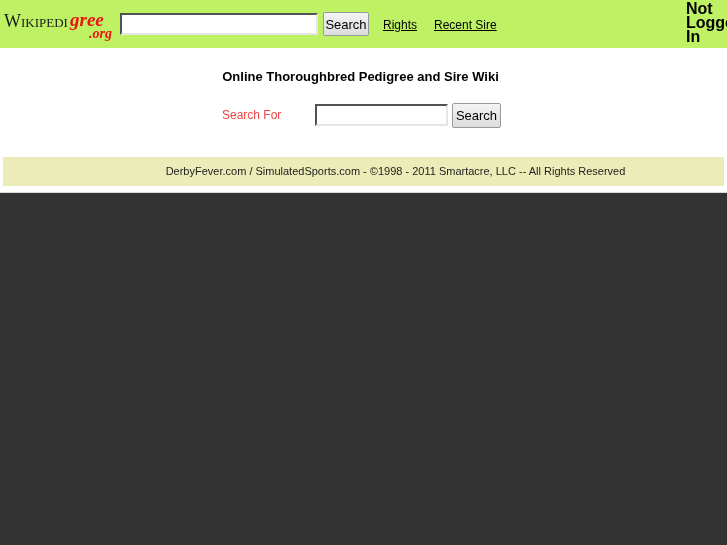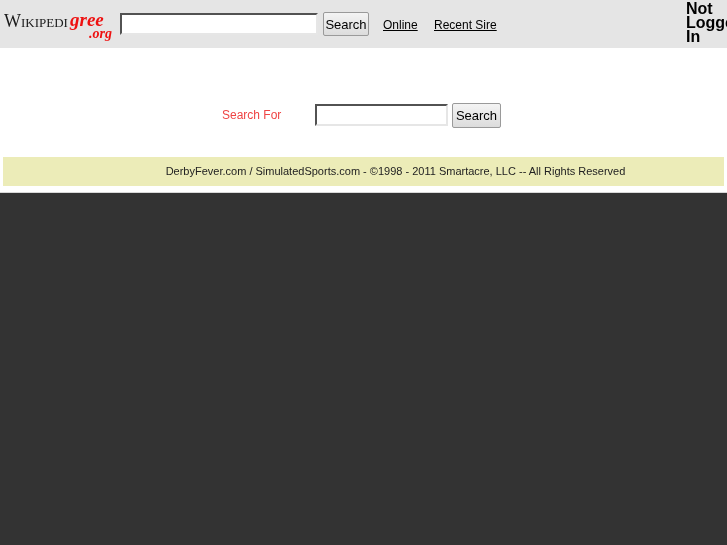--- a/index.html
+++ b/index.html
@@ -17,21 +17,21 @@
     position: relative;
   }
 
   
   #header {
     position: absolute;
     left: 0;
     top: 0;
     width: 727px;
     height: 48px;
-    background: #e5e5e5;
+    background: #bef264;
   }
 
   #logo {
     position: absolute;
     left: 4px;
     top: 6px;
     width: 112px;
     height: 38px;
     white-space: nowrap;
   }
@@ -232,29 +232,30 @@
   <div id="logo">
     <span id="logo-wikipedi">Wikipedi</span>
     <span id="logo-gree">gree</span>
     <span id="logo-org">.org</span>
   </div>
 
   <input id="header-search-input" class="txtbox" type="text" value="" style="">
 
   <button id="header-search-button" class="btn">Search</button>
 
-  <a id="link-helpers" class="headlink">Online</a>
+  <a id="link-helpers" class="headlink">Rights</a>
 
   <a id="link-recent-adds" class="headlink">Recent Sire</a>
 
   <div id="login-status">Not Logged In</div>
 </div>
 
 <div id="main">
 
+  <div id="page-title">Online Thoroughbred Pedigree and Sire Wiki</div>
 
   <div id="search-row">
     <span id="search-for-label">Search For</span>
 
     <input id="main-search-input" class="txtbox" type="text" value="" style="">
 
     <button id="main-search-button" class="btn">Search</button>
   </div>
 </div>
 

